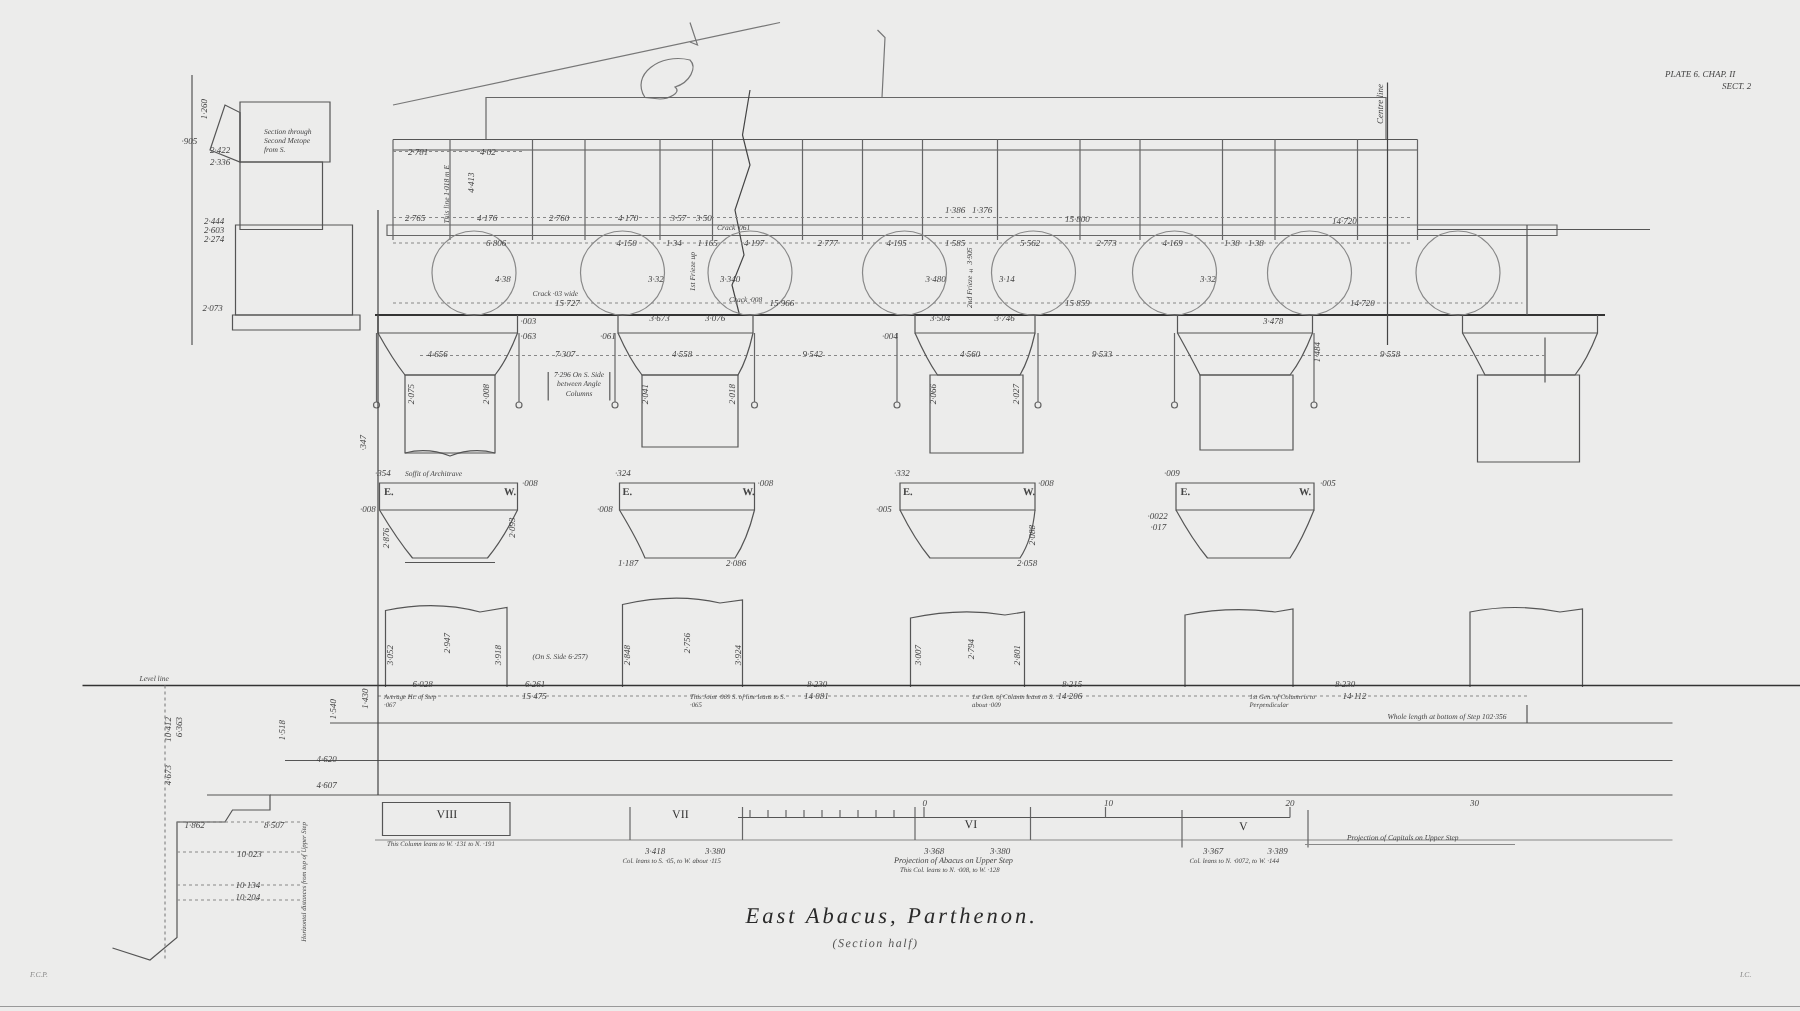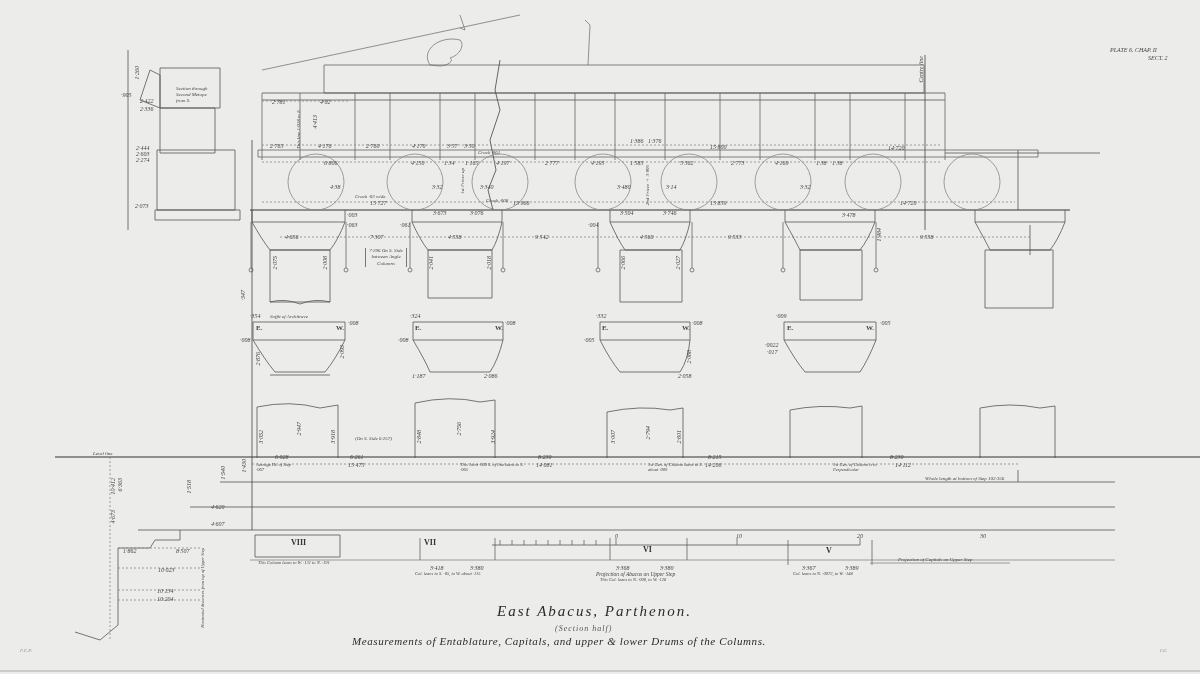--- a/index.html
+++ b/index.html
@@ -2,21 +2,21 @@
 <html><head>
 <meta charset="utf-8">
 <style>
   html, body { margin:0; padding:0; }
   body { width:1200px; height:674px; background:#ececeb; overflow:hidden; position:relative;
          font-family:"Liberation Serif", serif; color:#2a2a2a; }
   #sheet { position:absolute; left:0; top:0; width:1200px; height:674px; }
   .lbl { position:absolute; font-style:italic; font-size:6px; color:#444; white-space:nowrap; line-height:1; }
   .vlbl { writing-mode:vertical-rl; transform:rotate(180deg); }
   .title { position:absolute; font-style:italic; color:#2a2a2a; white-space:nowrap; letter-spacing:2px; }
-  .roman { position:absolute; font-size:8px; font-weight:bold; color:#333; }
+  .roman { position:absolute; font-size:8px; font-weight:normal; color:#333; }
   svg line, svg path, svg rect, svg circle, svg polyline { vector-effect:non-scaling-stroke; }
 </style>
 </head>
 <body>
 
 <div id="sheet">
 <svg width="1200" height="674" viewBox="0 0 1200 674" style="position:absolute;left:0;top:0" fill="none" stroke="#555" stroke-width="0.8">
 
   <g stroke="#777">
     <line x1="262" y1="70" x2="520" y2="15"></line>
@@ -334,21 +334,21 @@
 <div class="lbl" style="left:648px;top:462px;font-size:4.5px;white-space:normal;width:60px;line-height:1.2">1st Gen. of Column leans to S. about ·009</div>
 <div class="lbl" style="left:833px;top:462px;font-size:4.5px;white-space:normal;width:55px;line-height:1.2">1st Gen. of Column is to Perpendicular</div>
 <div class="lbl" style="left:925px;top:476px;font-size:5px">Whole length at bottom of Step 102·356</div>
 <div class="lbl vlbl" style="left:241px;top:459px">1·430</div>
 <div class="lbl vlbl" style="left:220px;top:466px">1·540</div>
 <div class="lbl vlbl" style="left:186px;top:480px">1·518</div>
 <div class="lbl" style="left:211px;top:504px">4·620</div>
 <div class="lbl" style="left:211px;top:521px">4·607</div>
 
 <div class="roman" style="left:291px;top:538px">VIII</div>
-<div class="roman" style="left:424px;top:538px">VII</div>
+<div class="roman" style="left:448px;top:538px">VII</div>
 <div class="roman" style="left:643px;top:545px">VI</div>
 <div class="roman" style="left:826px;top:546px">V</div>
 <div class="lbl" style="left:258px;top:561px;font-size:4.5px">This Column leans to W. ·131 to N. ·191</div>
 <div class="lbl" style="left:415px;top:572px;font-size:4.5px">Col. leans to S. ·05, to W. about ·115</div>
 <div class="lbl" style="left:600px;top:578px;font-size:4.5px">This Col. leans to N. ·008, to W. ·128</div>
 <div class="lbl" style="left:793px;top:572px;font-size:4.5px">Col. leans to N. ·0072, to W. ·144</div>
 <div class="lbl" style="left:430px;top:565px">3·418</div>
 <div class="lbl" style="left:470px;top:565px">3·380</div>
 <div class="lbl" style="left:616px;top:565px">3·368</div>
 <div class="lbl" style="left:660px;top:565px">3·380</div>
@@ -366,17 +366,16 @@
 <div class="lbl vlbl" style="left:110px;top:510px">4·673</div>
 <div class="lbl" style="left:158px;top:567px">10·023</div>
 <div class="lbl" style="left:157px;top:588px">10·134</div>
 <div class="lbl" style="left:157px;top:596px">10·204</div>
 <div class="lbl" style="left:123px;top:548px">1·862</div>
 <div class="lbl" style="left:176px;top:548px">8·507</div>
 <div class="lbl vlbl" style="left:201px;top:548px;font-size:4.5px">Horizontal distances from top of Upper Step</div>
 
 <div class="title" style="left:497px;top:603px;font-size:15px">East Abacus, Parthenon.</div>
 <div class="title" style="left:555px;top:624px;font-size:8px;letter-spacing:1px;color:#555">(Section half)</div>
-<div class="title" style="left:352px;top:635px;font-size:11px;letter-spacing:0.6px">Measurements of Entablature, Capitals, and upper &amp; lower Drums of the Columns.</div>
 
 <div class="lbl" style="left:20px;top:648px;font-size:5px;color:#888">F.C.P.</div>
 <div class="lbl" style="left:1160px;top:648px;font-size:5px;color:#888">I.C.</div>
 </div>
 
 </body></html>

